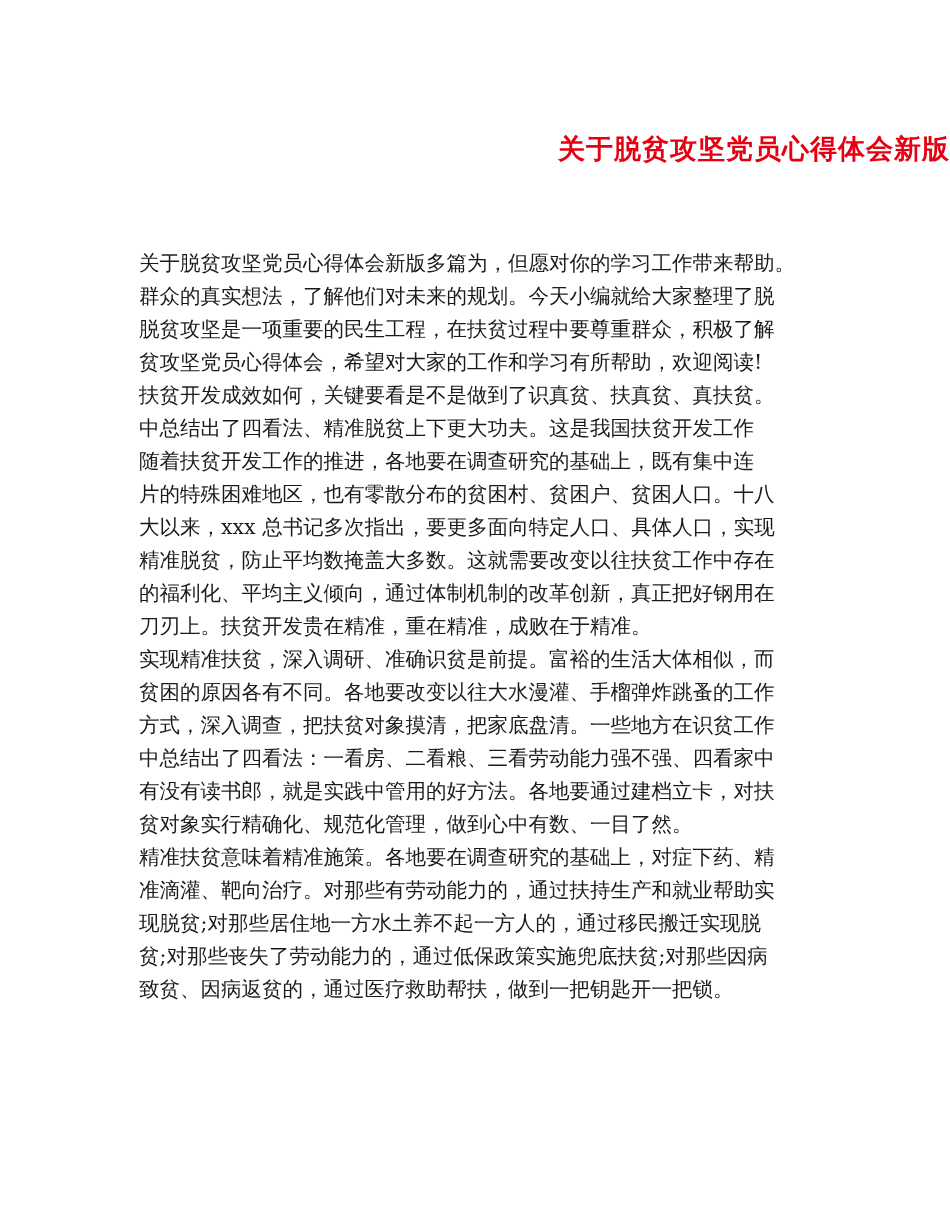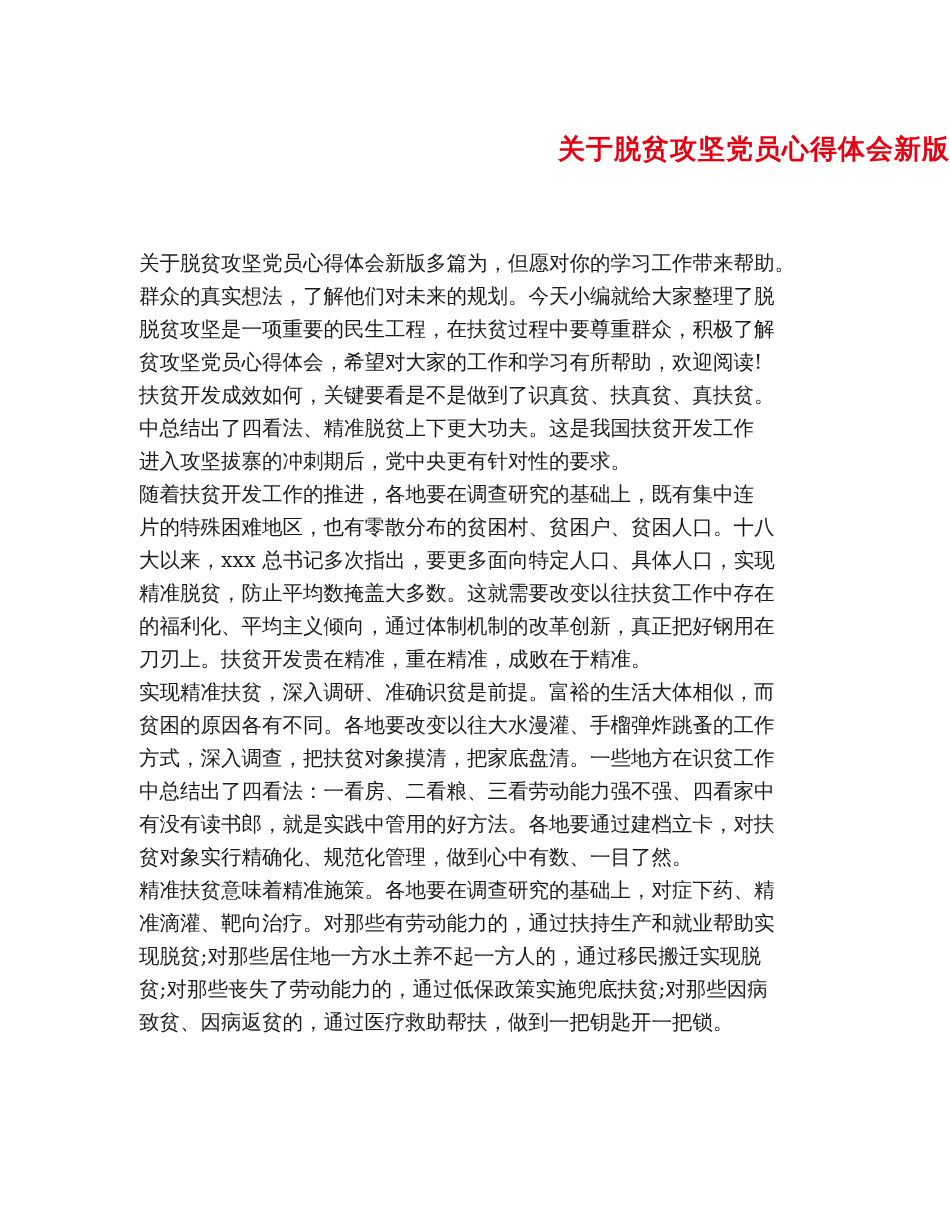--- a/index.html
+++ b/index.html
@@ -23,21 +23,20 @@
 
 <div class="page">
   <h1 class="title">关于脱贫攻坚党员心得体会新版</h1>
   <div class="body">
     <span class="line">关于脱贫攻坚党员心得体会新版多篇为，但愿对你的学习工作带来帮助。</span>
     <span class="line">群众的真实想法，了解他们对未来的规划。今天小编就给大家整理了脱</span>
     <span class="line">脱贫攻坚是一项重要的民生工程，在扶贫过程中要尊重群众，积极了解</span>
     <span class="line">贫攻坚党员心得体会，希望对大家的工作和学习有所帮助，欢迎阅读!</span>
     <span class="line">扶贫开发成效如何，关键要看是不是做到了识真贫、扶真贫、真扶贫。</span>
     <span class="line">中总结出了四看法、精准脱贫上下更大功夫。这是我国扶贫开发工作</span>
-    <span class="line">进入攻坚拔寨的冲刺期后，党中央更有针对性的要求。</span>
     <span class="line">随着扶贫开发工作的推进，各地要在调查研究的基础上，既有集中连</span>
     <span class="line">片的特殊困难地区，也有零散分布的贫困村、贫困户、贫困人口。十八</span>
     <span class="line">大以来，xxx 总书记多次指出，要更多面向特定人口、具体人口，实现</span>
     <span class="line">精准脱贫，防止平均数掩盖大多数。这就需要改变以往扶贫工作中存在</span>
     <span class="line">的福利化、平均主义倾向，通过体制机制的改革创新，真正把好钢用在</span>
     <span class="line">刀刃上。扶贫开发贵在精准，重在精准，成败在于精准。</span>
     <span class="line">实现精准扶贫，深入调研、准确识贫是前提。富裕的生活大体相似，而</span>
     <span class="line">贫困的原因各有不同。各地要改变以往大水漫灌、手榴弹炸跳蚤的工作</span>
     <span class="line">方式，深入调查，把扶贫对象摸清，把家底盘清。一些地方在识贫工作</span>
     <span class="line">中总结出了四看法：一看房、二看粮、三看劳动能力强不强、四看家中</span>

